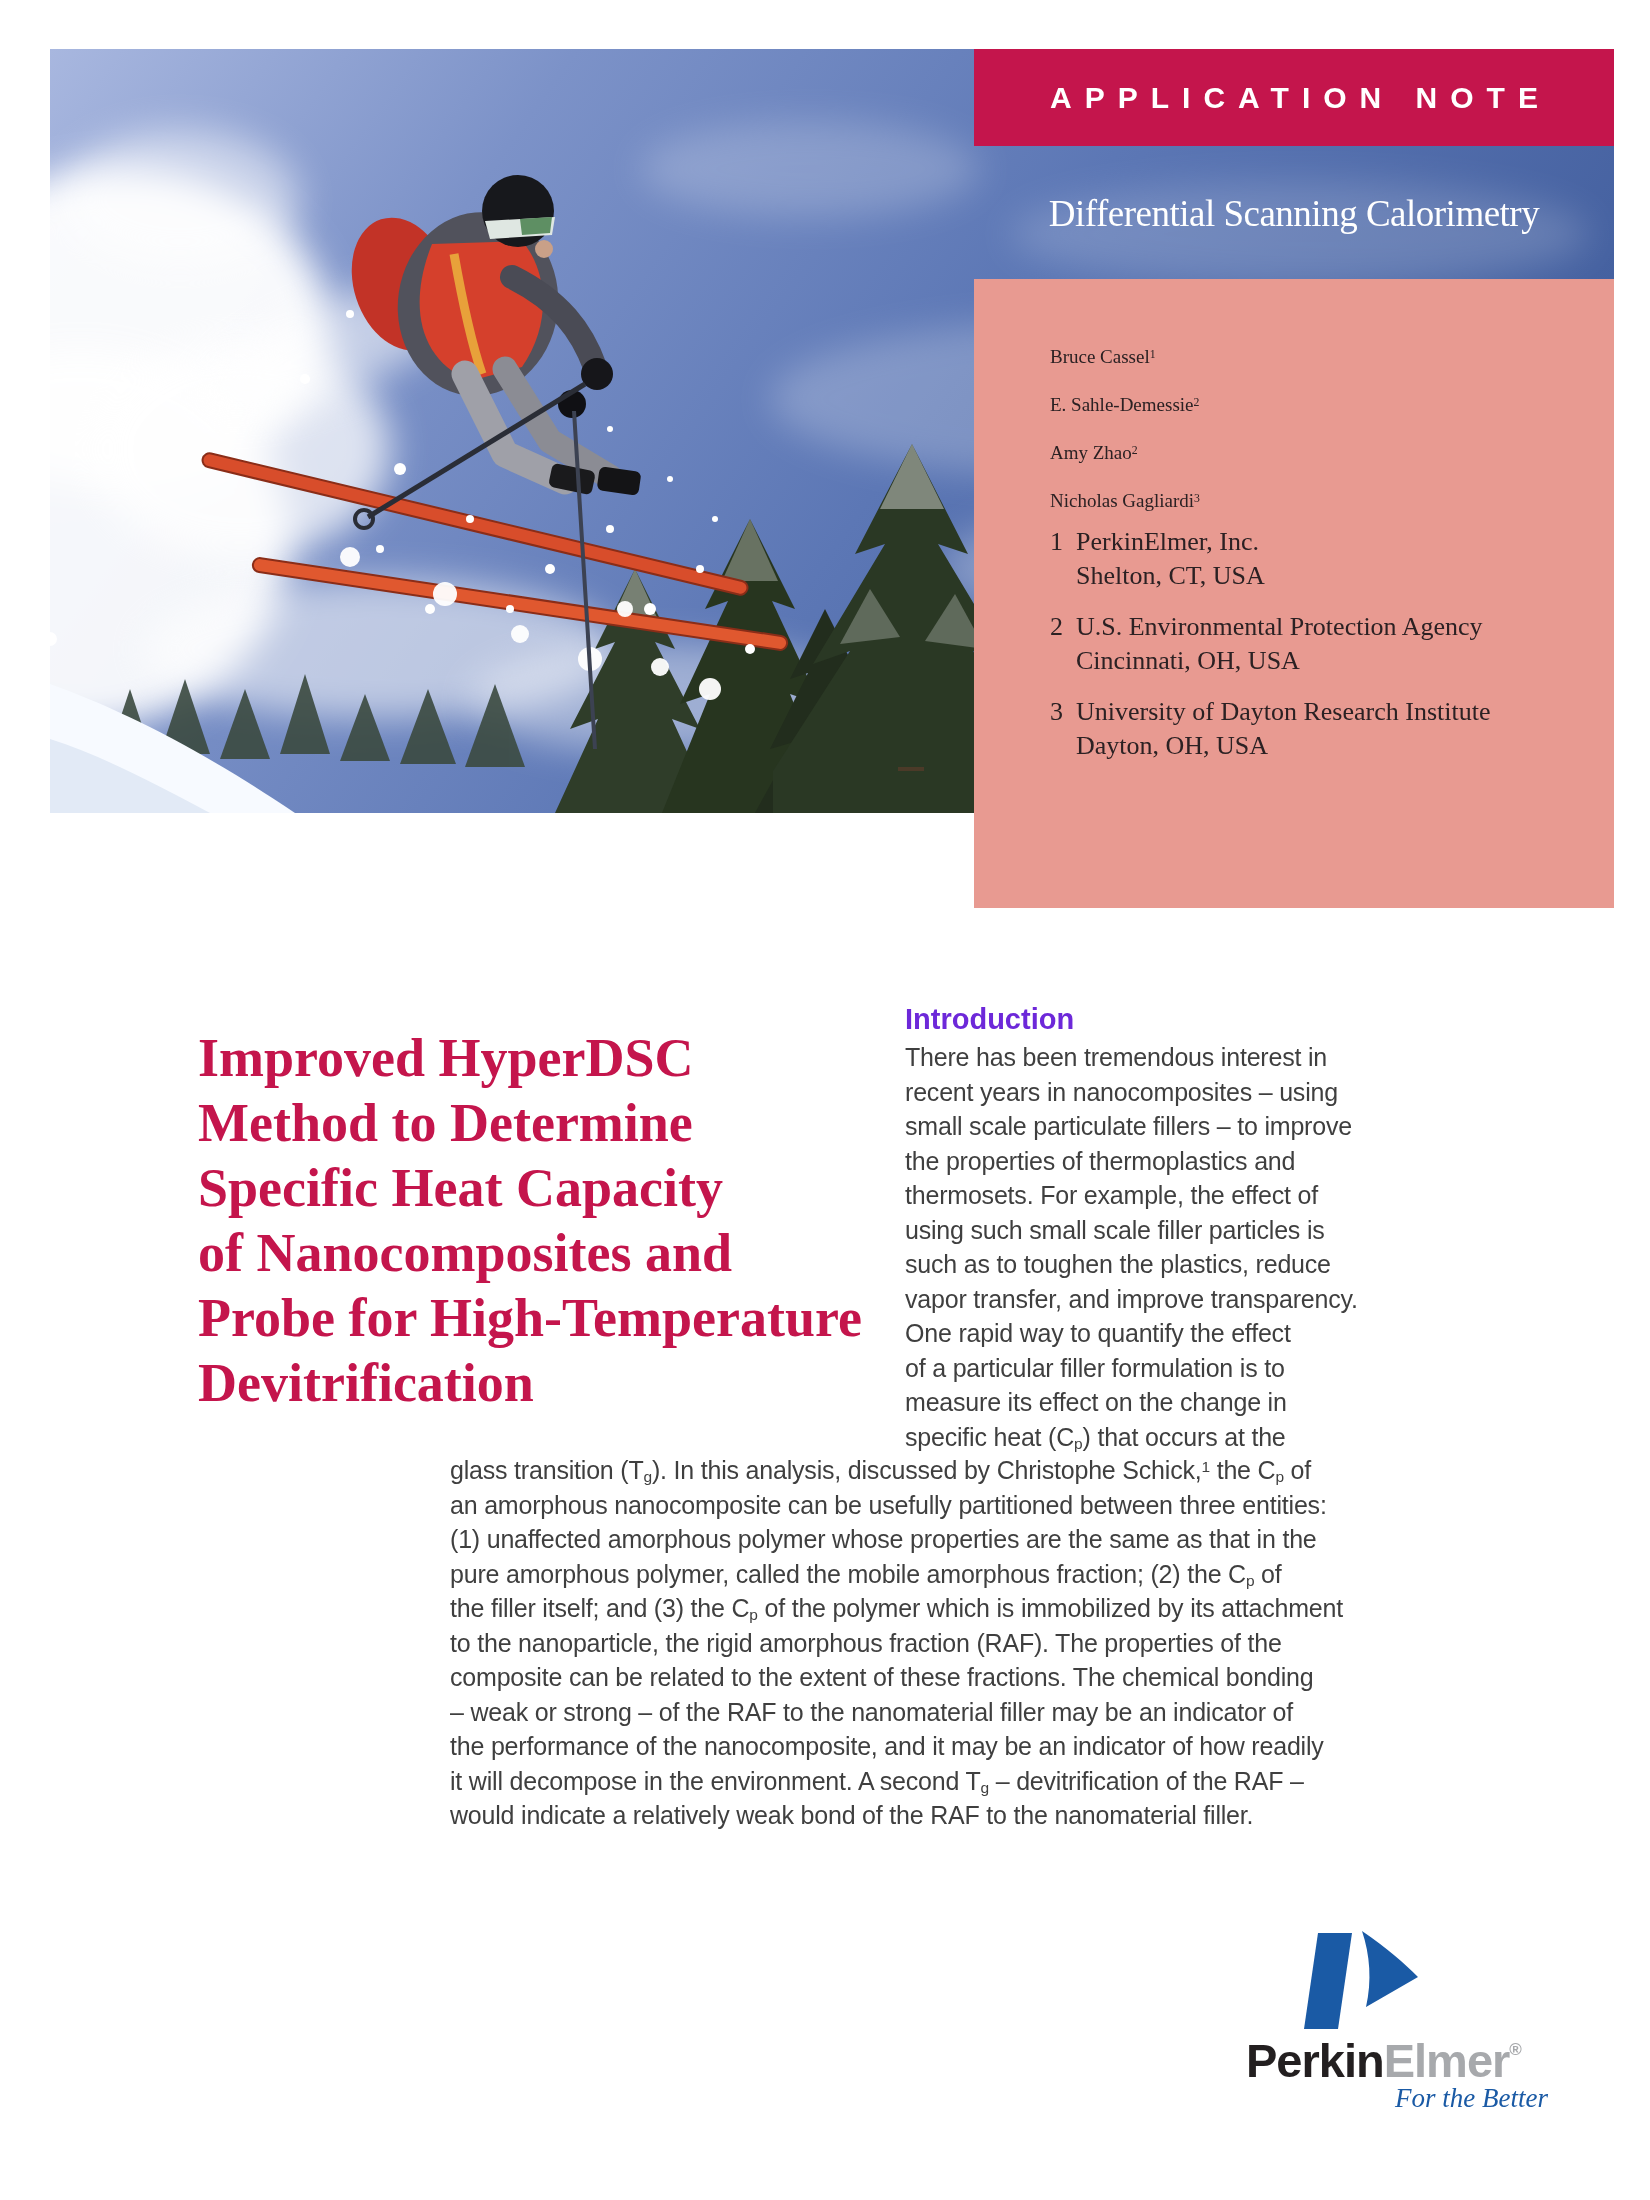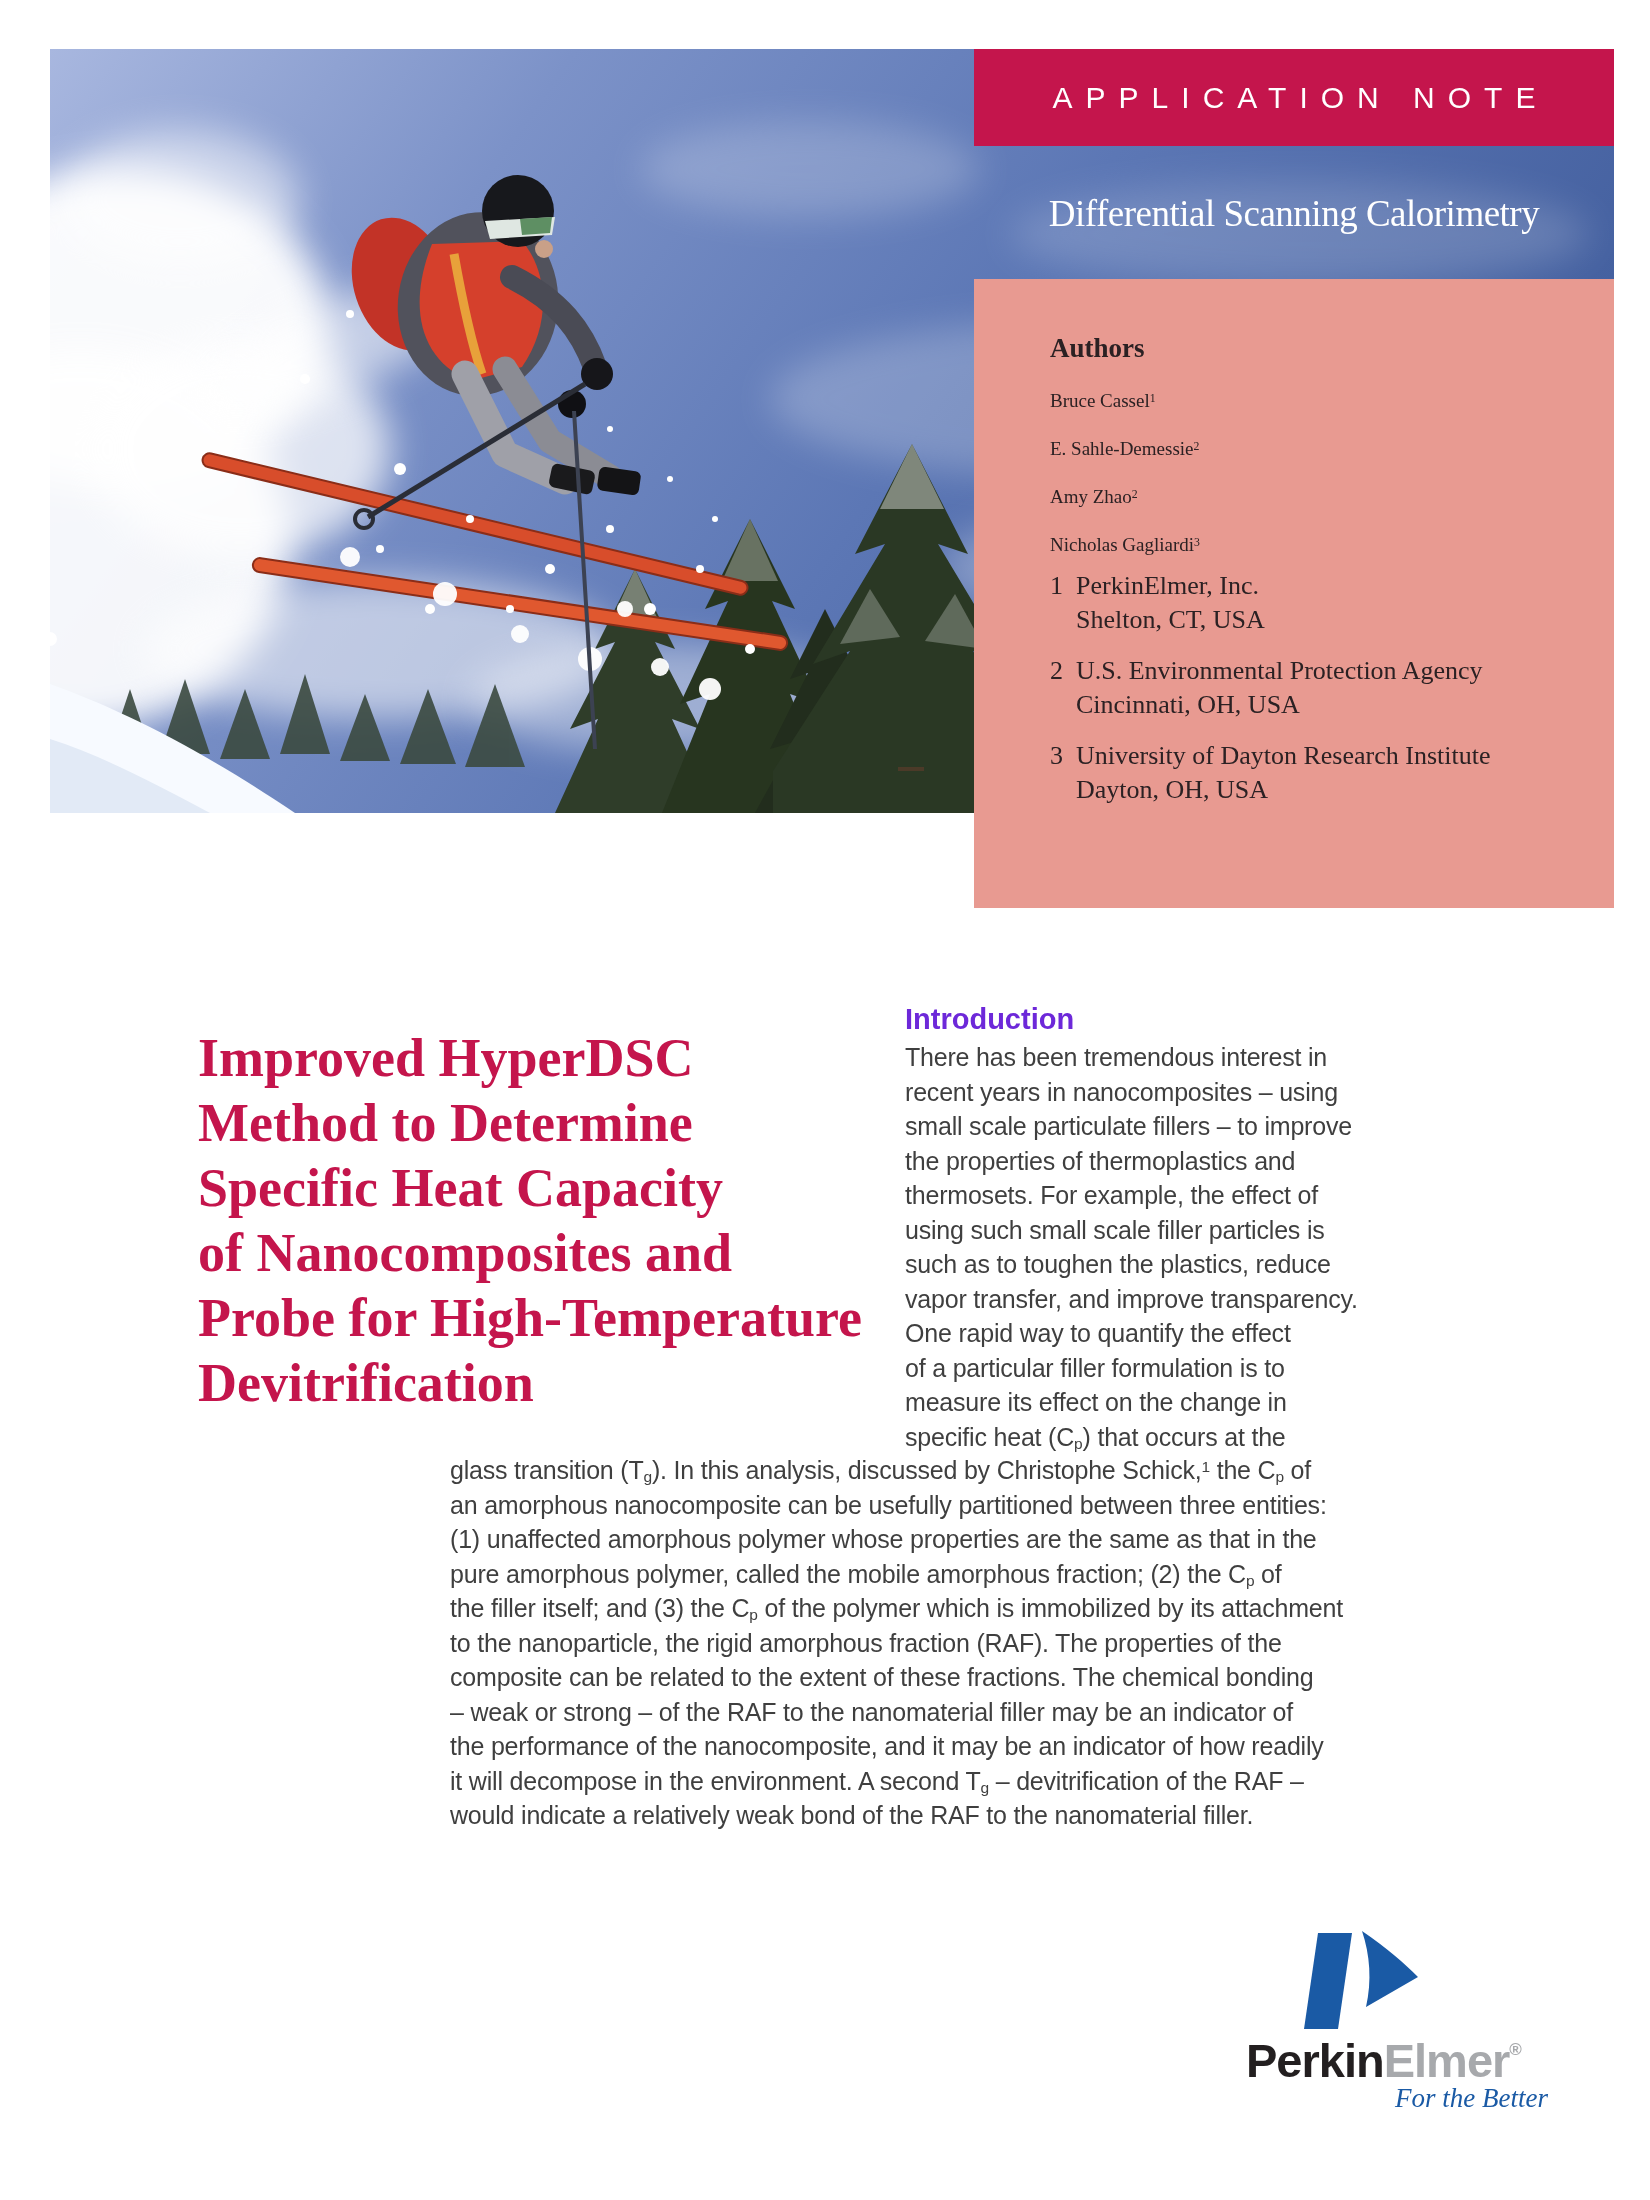--- a/index.html
+++ b/index.html
@@ -9,21 +9,21 @@
   }
   
   .photo{position:absolute; left:50px; top:49px; width:1564px; height:764px; z-index:1;}
   .photo svg{display:block; width:100%; height:100%;}
   
   .banner{
     position:absolute; left:974px; top:49px; width:640px; height:97px; z-index:3;
     background:#C4154C; display:flex; align-items:center; justify-content:center;
   }
   .banner-label{
-    color:#ffffff; font-size:30px; font-weight:400; letter-spacing:13px;
+    color:#ffffff; font-size:30px; font-weight:700; letter-spacing:13px;
     padding-left:13px; white-space:nowrap;
   }
   
   .category-title{
     position:absolute; left:974px; top:192px; width:640px; z-index:3;
     text-align:center; color:#ffffff; font-family:"Liberation Serif", serif;
     font-size:37px; letter-spacing:-0.5px; white-space:nowrap;
   }
   
   .authors-box{
@@ -203,21 +203,20 @@
     </svg>
   </div>
 
   <div class="banner">
     <span class="banner-label">APPLICATION NOTE</span>
   </div>
 
   <div class="category-title">Differential Scanning Calorimetry</div>
 
   <div class="authors-box">
-    <div class="authors-heading">Authors</div>
 
     <div class="author">Bruce Cassel<sup>1</sup></div>
     <div class="author">E. Sahle-Demessie<sup>2</sup></div>
     <div class="author">Amy Zhao<sup>2</sup></div>
     <div class="author">Nicholas Gagliardi<sup>3</sup></div>
 
     <div class="affiliations">
       <div class="affil">
         <span class="affil-num">1</span>
         <span class="affil-lines"><span>PerkinElmer, Inc.</span><br>

